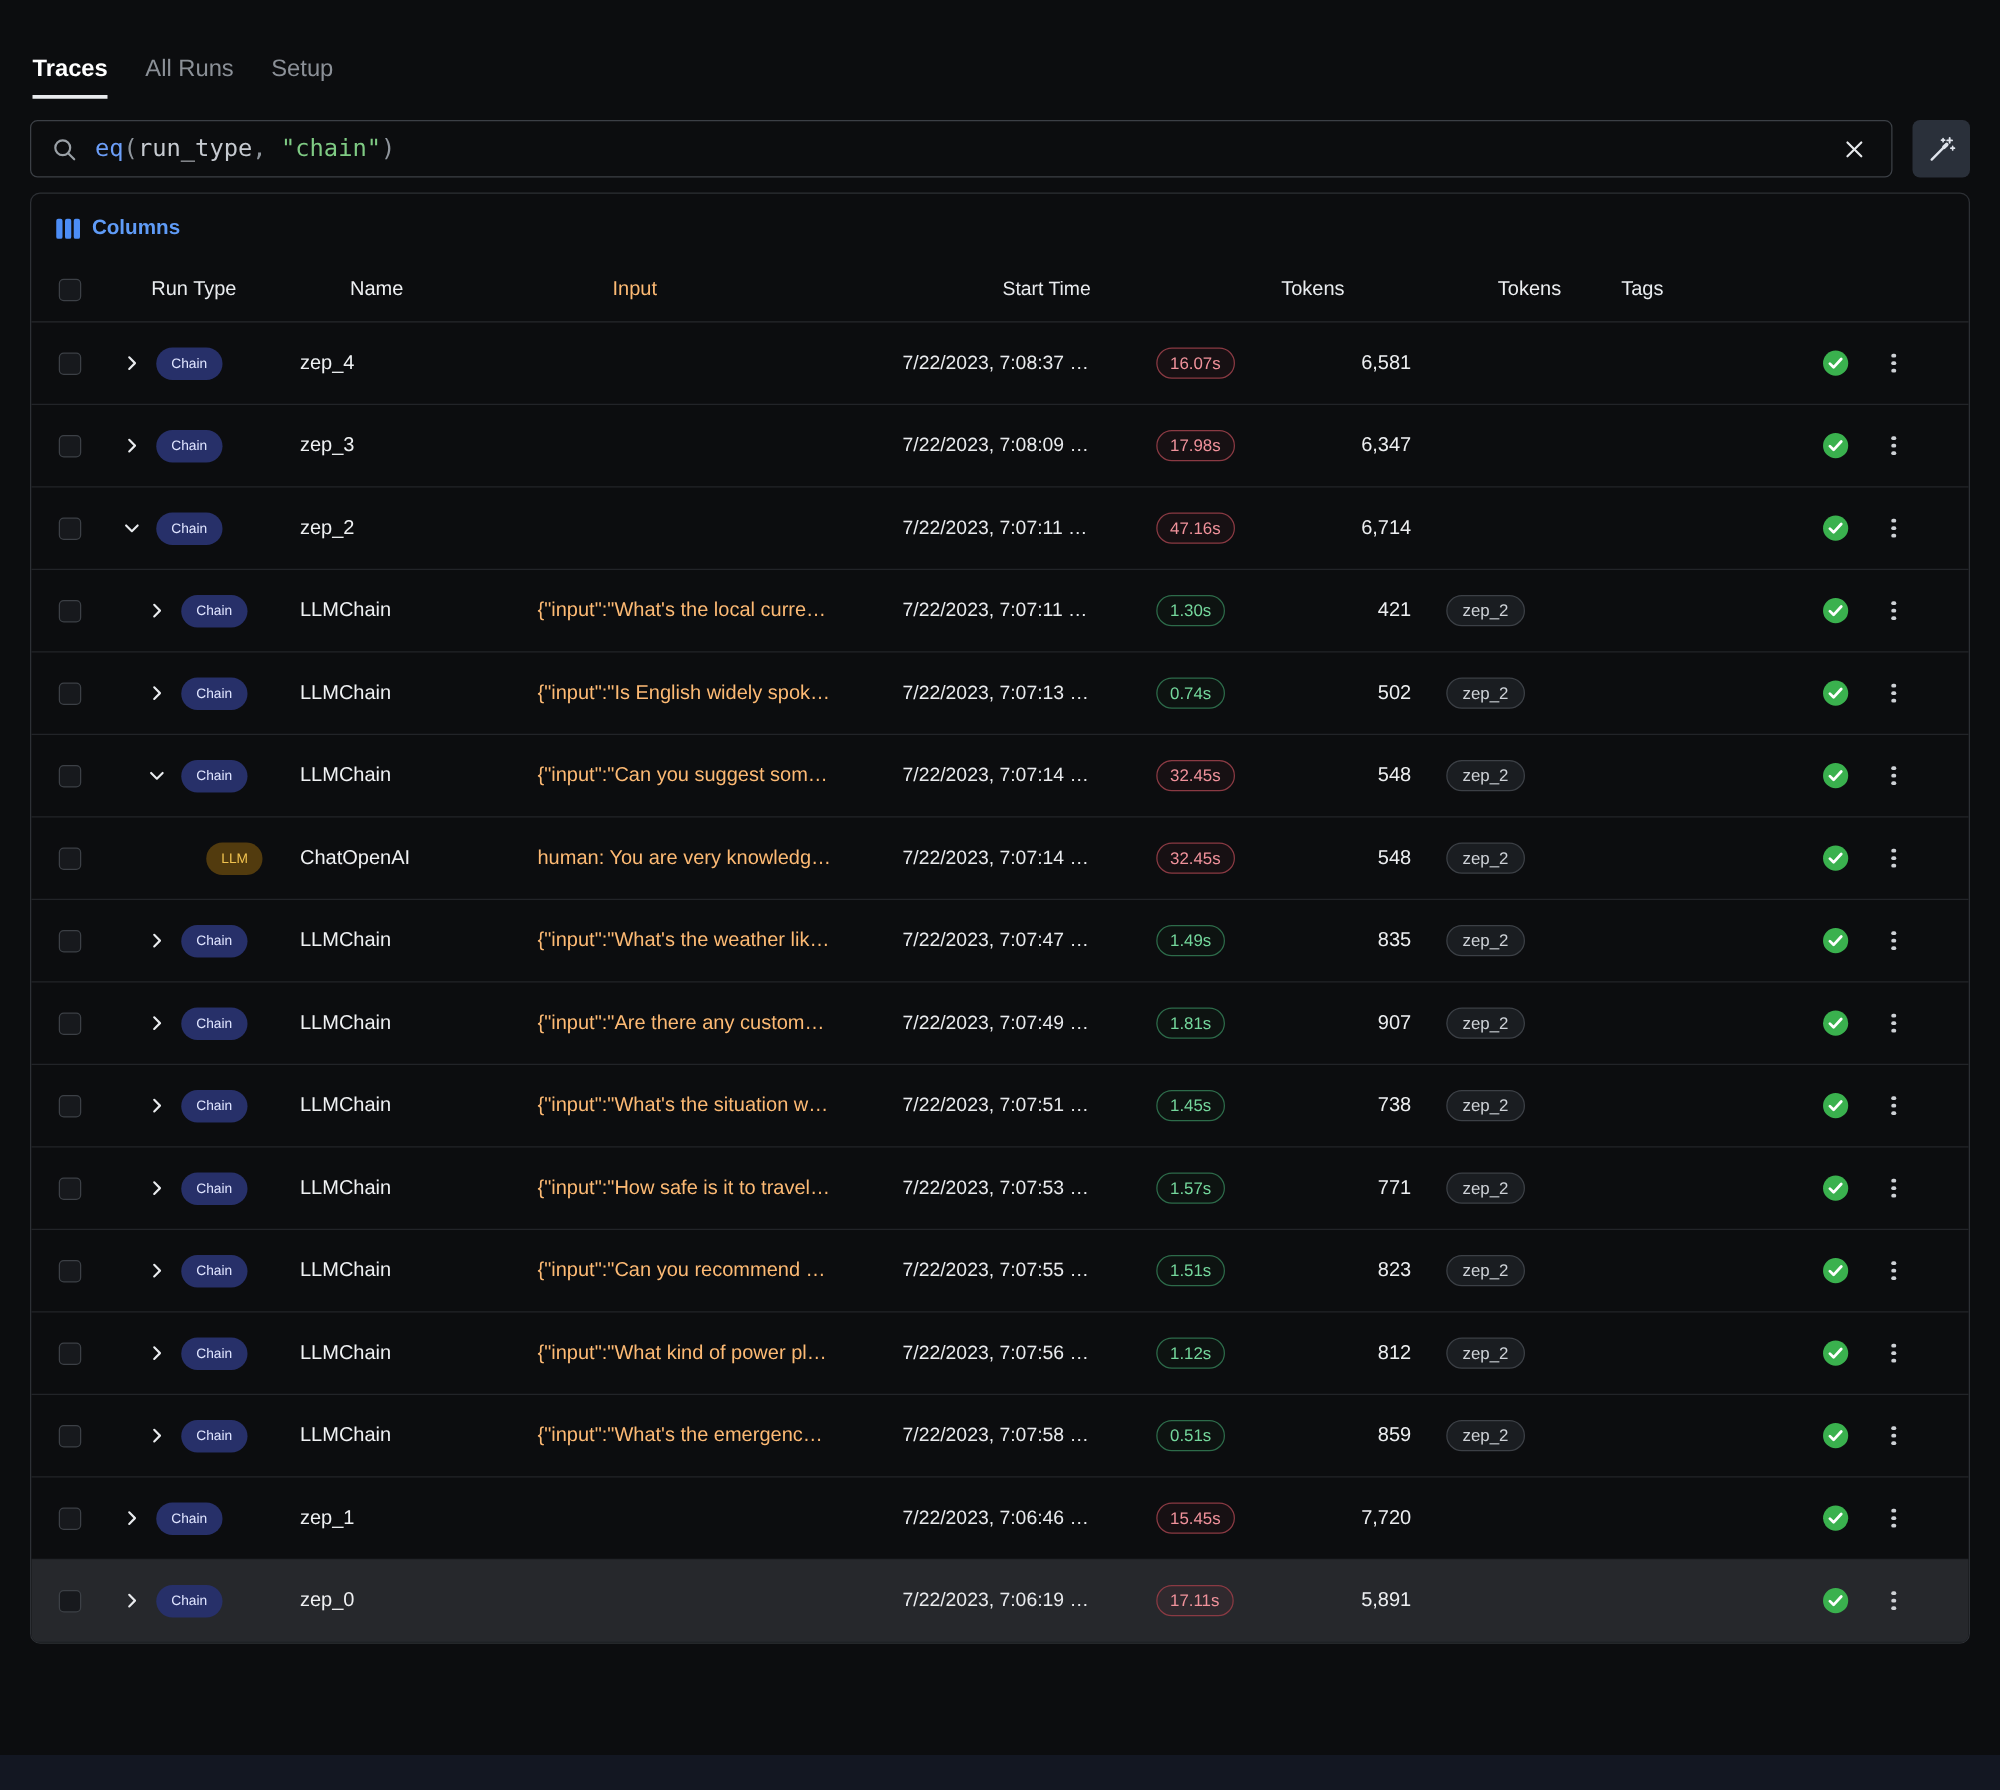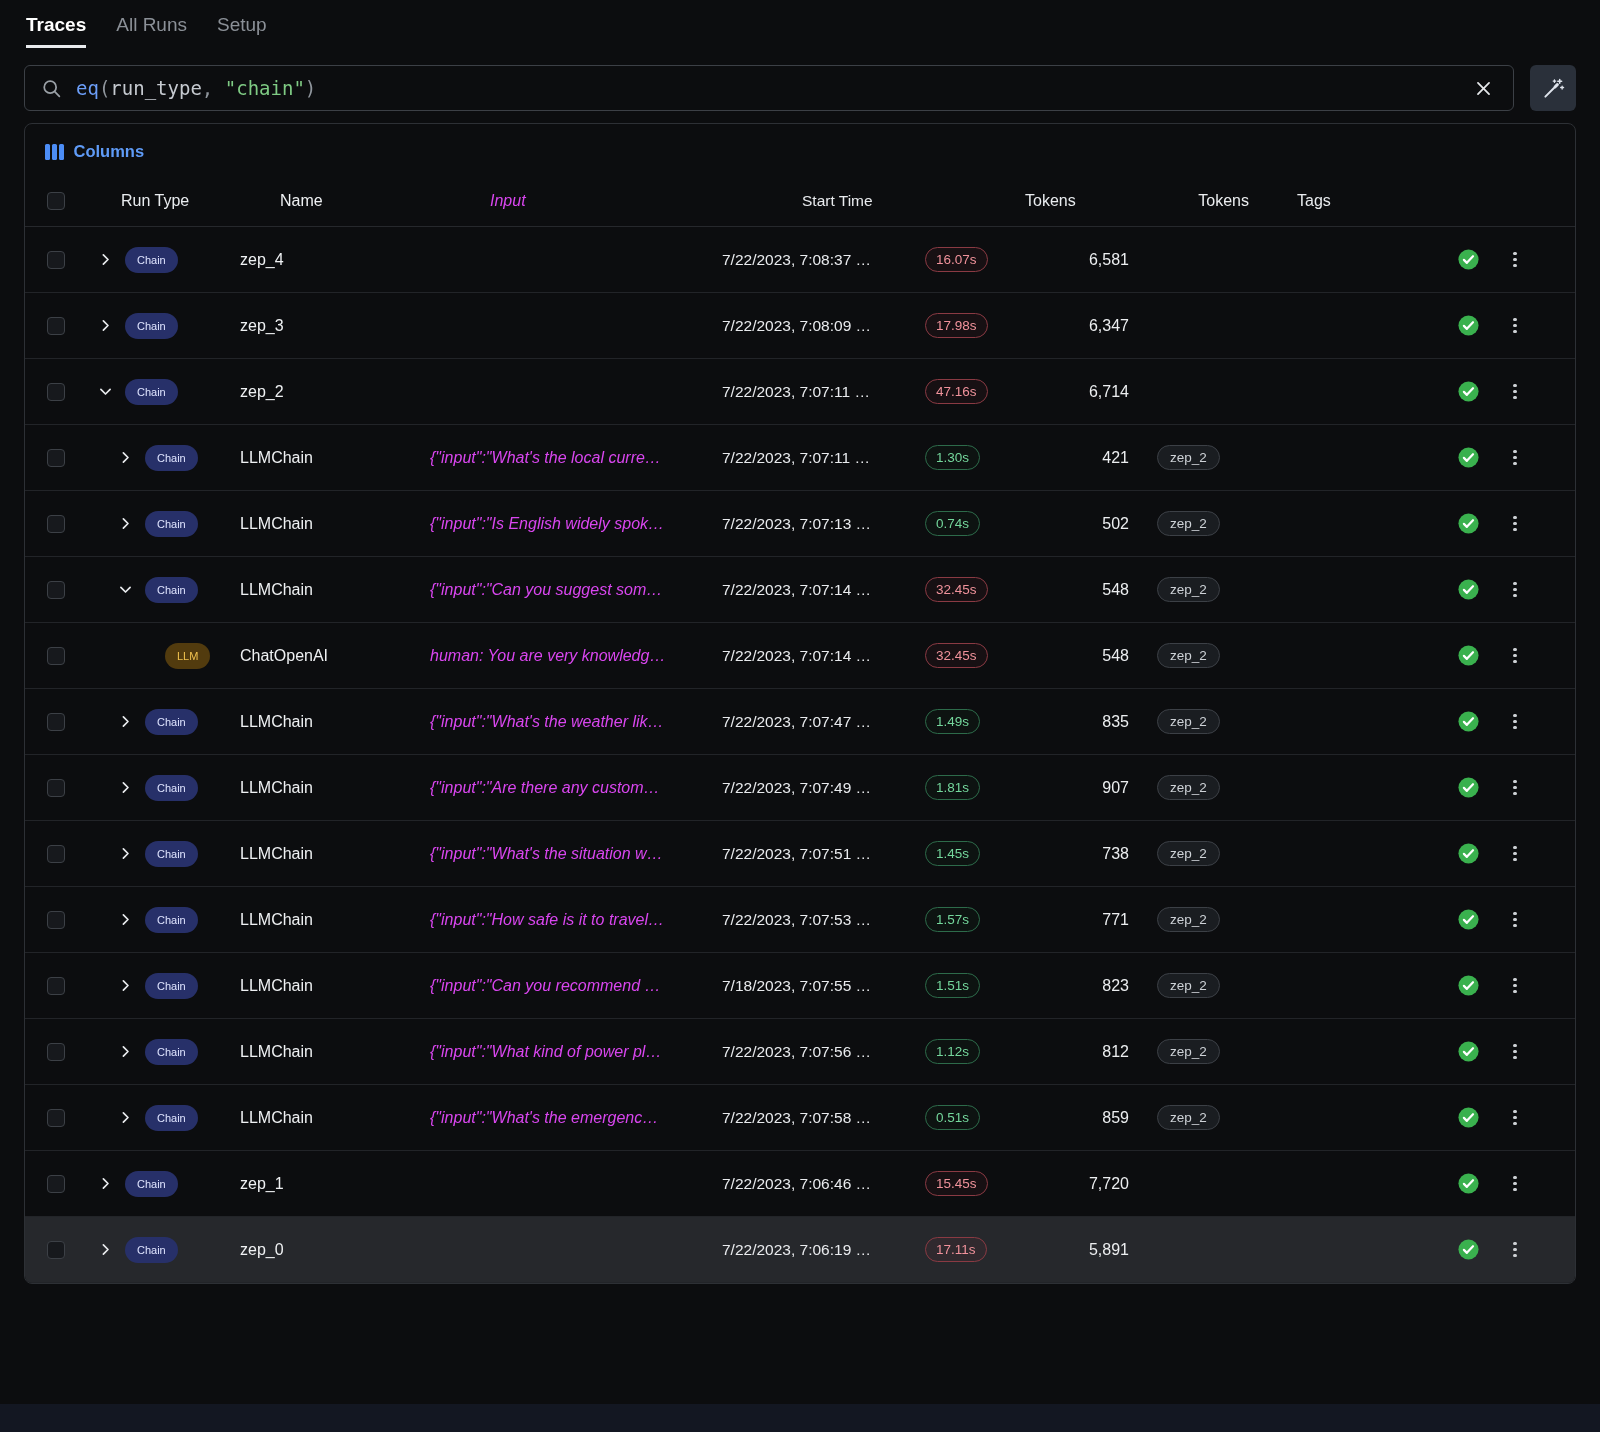--- a/index.html
+++ b/index.html
@@ -6,21 +6,21 @@
   html,body { width:1600px; height:1432px; }
   body {
     background:#0c0d0f;
     font-family:"Liberation Sans", sans-serif;
     color:#e8eaed;
     position:relative;
     overflow:hidden;
   }
 
   
-  .tabs { display:flex; gap:30px; padding:14px 0 0 26px; align-items:flex-end; }
+  .tabs { display:flex; gap:30px; padding:14px 0 0 26px; align-items:flex-end;margin-top:31px; }
   .tab { font-size:19px; color:#8b9097; padding-bottom:9px; border-bottom:3px solid transparent; cursor:default; }
   .tab.active { color:#ffffff; font-weight:700; border-bottom-color:#e8eaed; }
 
   
   .search-row { display:flex; align-items:center; margin:17px 24px 0 24px; gap:16px; }
   .search-box { flex:1; display:flex; align-items:center; height:46px; border:1px solid #3c4046; border-radius:6px; padding:0 16px; gap:14px; background:#0c0d0f; }
   .query { flex:1; font-family:"DejaVu Sans Mono", monospace; font-size:19px; white-space:pre; }
   .q-fn { color:#6c9ef8; }
   .q-paren { color:#8f959c; }
   .q-arg { color:#c6cad0; }
@@ -37,21 +37,21 @@
   .thead { display:flex; align-items:center; height:52px; padding-left:22px; font-size:16px; font-weight:500; color:#e9ecef; border-bottom:1px solid #26282c;gap:20px; }
   .th-pad { padding-left:8px; }
 
   .trow { display:flex; align-items:center; height:66px; padding-left:22px; border-bottom:1px solid #222428; font-size:16px; }
   .trow.highlight { background:#26282c; }
 
   .cell { flex:none; }
   .c-chk { width:46px; display:flex; align-items:center; }
   .c-tree { width:147px; display:flex; align-items:center; }
   .c-name { width:190px; color:#eff1f3; white-space:nowrap; overflow:hidden; }
-  .c-input { width:292px; color:#d946ef; white-space:nowrap; overflow:hidden;font-style:italic; }
+  .c-input { width:292px; color:#fdba74; white-space:nowrap; overflow:hidden; }
   .c-start { width:203px; color:#e9ebee; font-size:15.5px; white-space:nowrap; }
   .c-lat { width:146px; }
   .c-tok { width:58px; text-align:right; color:#eceef0; }
   .c-tags { width:170px; margin-left:28px; }
   .c-fill { flex:1 1 auto; }
   .c-status { width:50px; display:flex; justify-content:center; align-items:center; }
   .c-menu { width:44px; display:flex; justify-content:center; align-items:center; margin-right:38px; cursor:pointer; }
 
   .checkbox { width:18px; height:18px; border:1.5px solid #3c4046; border-radius:4px; background:#17191d; display:inline-block; cursor:pointer; }
 
@@ -560,21 +560,21 @@
       <span class="indent" style="width: 20px;"></span>
       <span class="chevron">
         <svg width="17" height="17" viewBox="0 0 24 24">
               <polyline points="9 5.5 15.5 12 9 18.5" fill="none" stroke="#e9ebee" stroke-width="2.4" stroke-linecap="round" stroke-linejoin="round"></polyline>
             </svg>
       </span>
       <span class="badge badge-chain">Chain</span>
     </div>
     <div class="cell c-name">LLMChain</div>
     <div class="cell c-input">{"input":"Can you recommend …</div>
-    <div class="cell c-start">7/18/2023, 7:07:55 …</div>
+    <div class="cell c-start">7/22/2023, 7:07:55 …</div>
     <div class="cell c-lat"><span class="lat-pill lat-fast">1.51s</span></div>
     <div class="cell c-tok">823</div>
     <div class="cell c-tags"><span class="tag-pill">zep_2</span></div>
     <div class="cell c-fill"></div>
     <div class="cell c-status">
       <span class="status-icon" style="display:flex;">
         <svg width="23" height="23" viewBox="0 0 24 24">
               <circle cx="12" cy="12" r="10.5" fill="#3ab14e"></circle>
               <path d="M7.2 12.4l3.1 3.1 6.4-6.9" fill="none" stroke="#ffffff" stroke-width="2.3" stroke-linecap="round" stroke-linejoin="round"></path>
             </svg>

